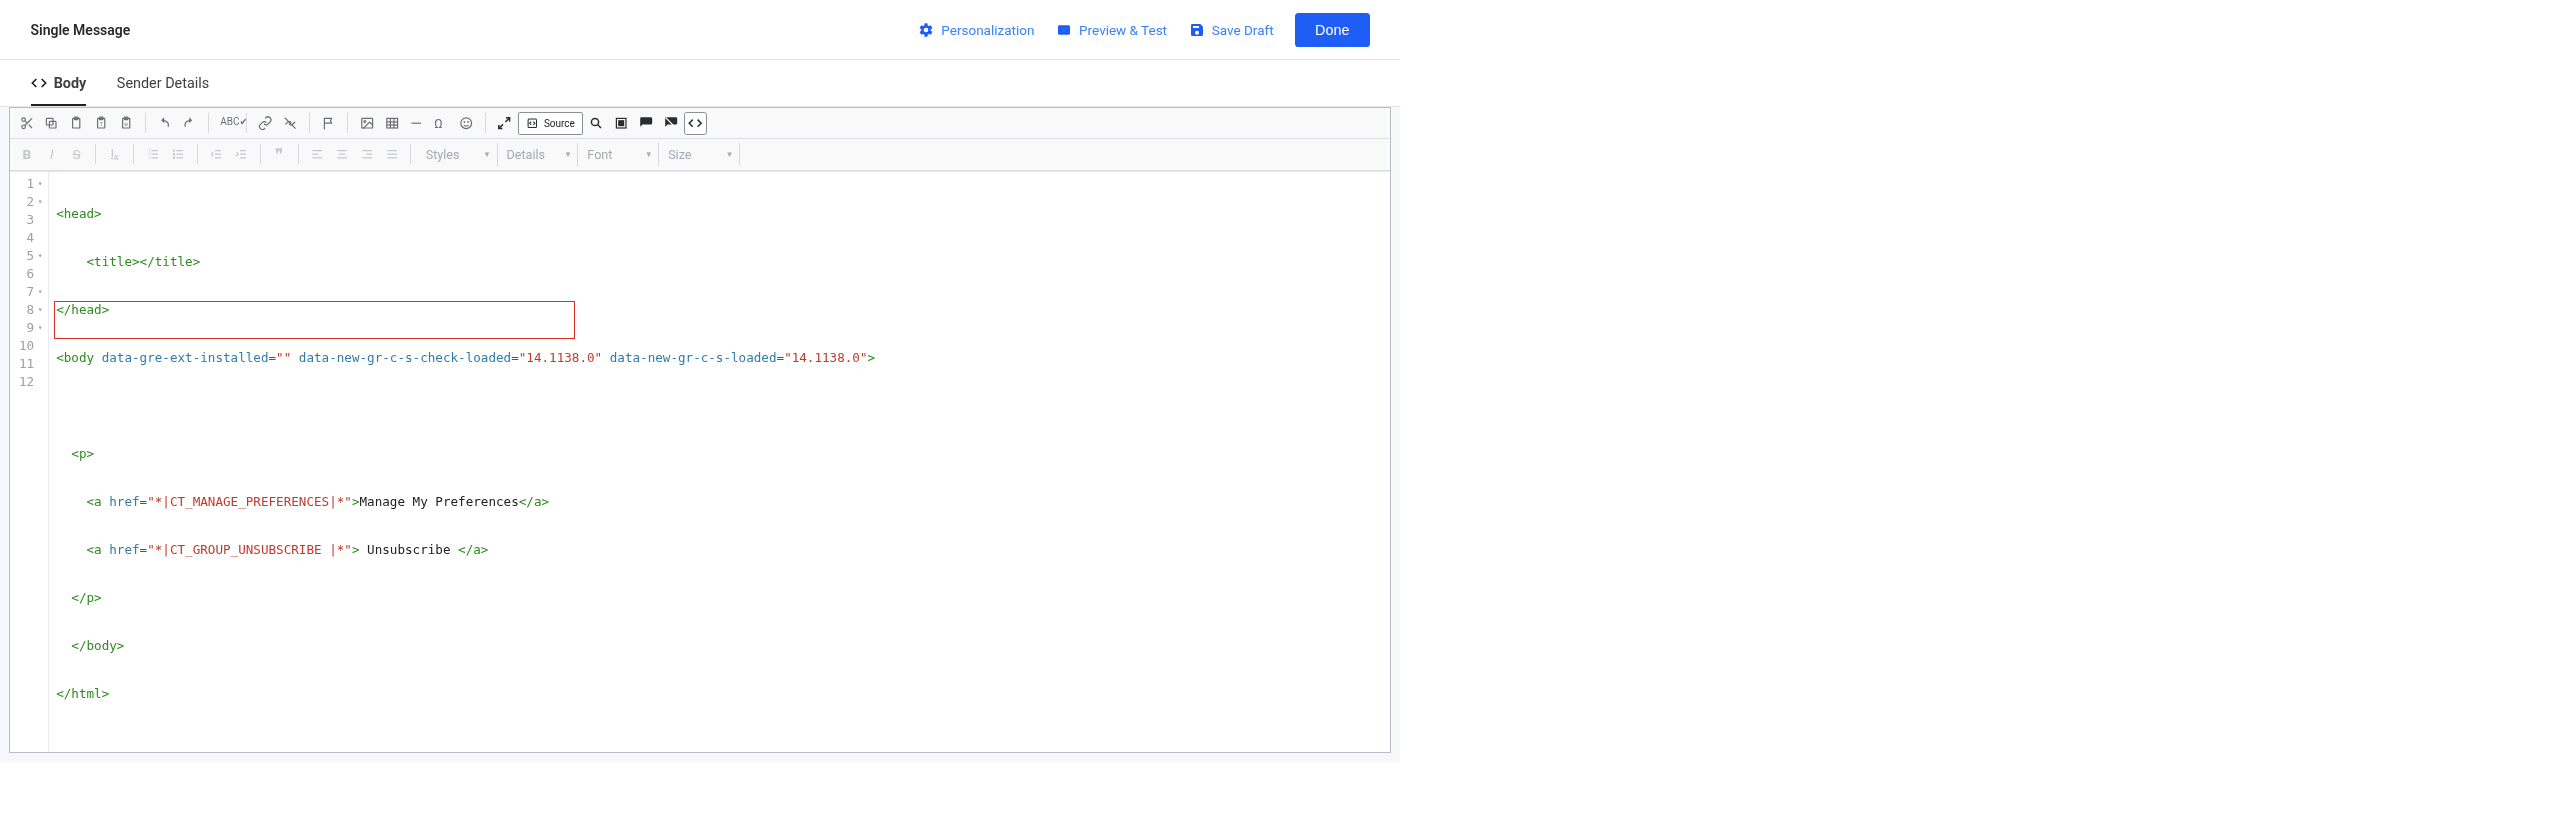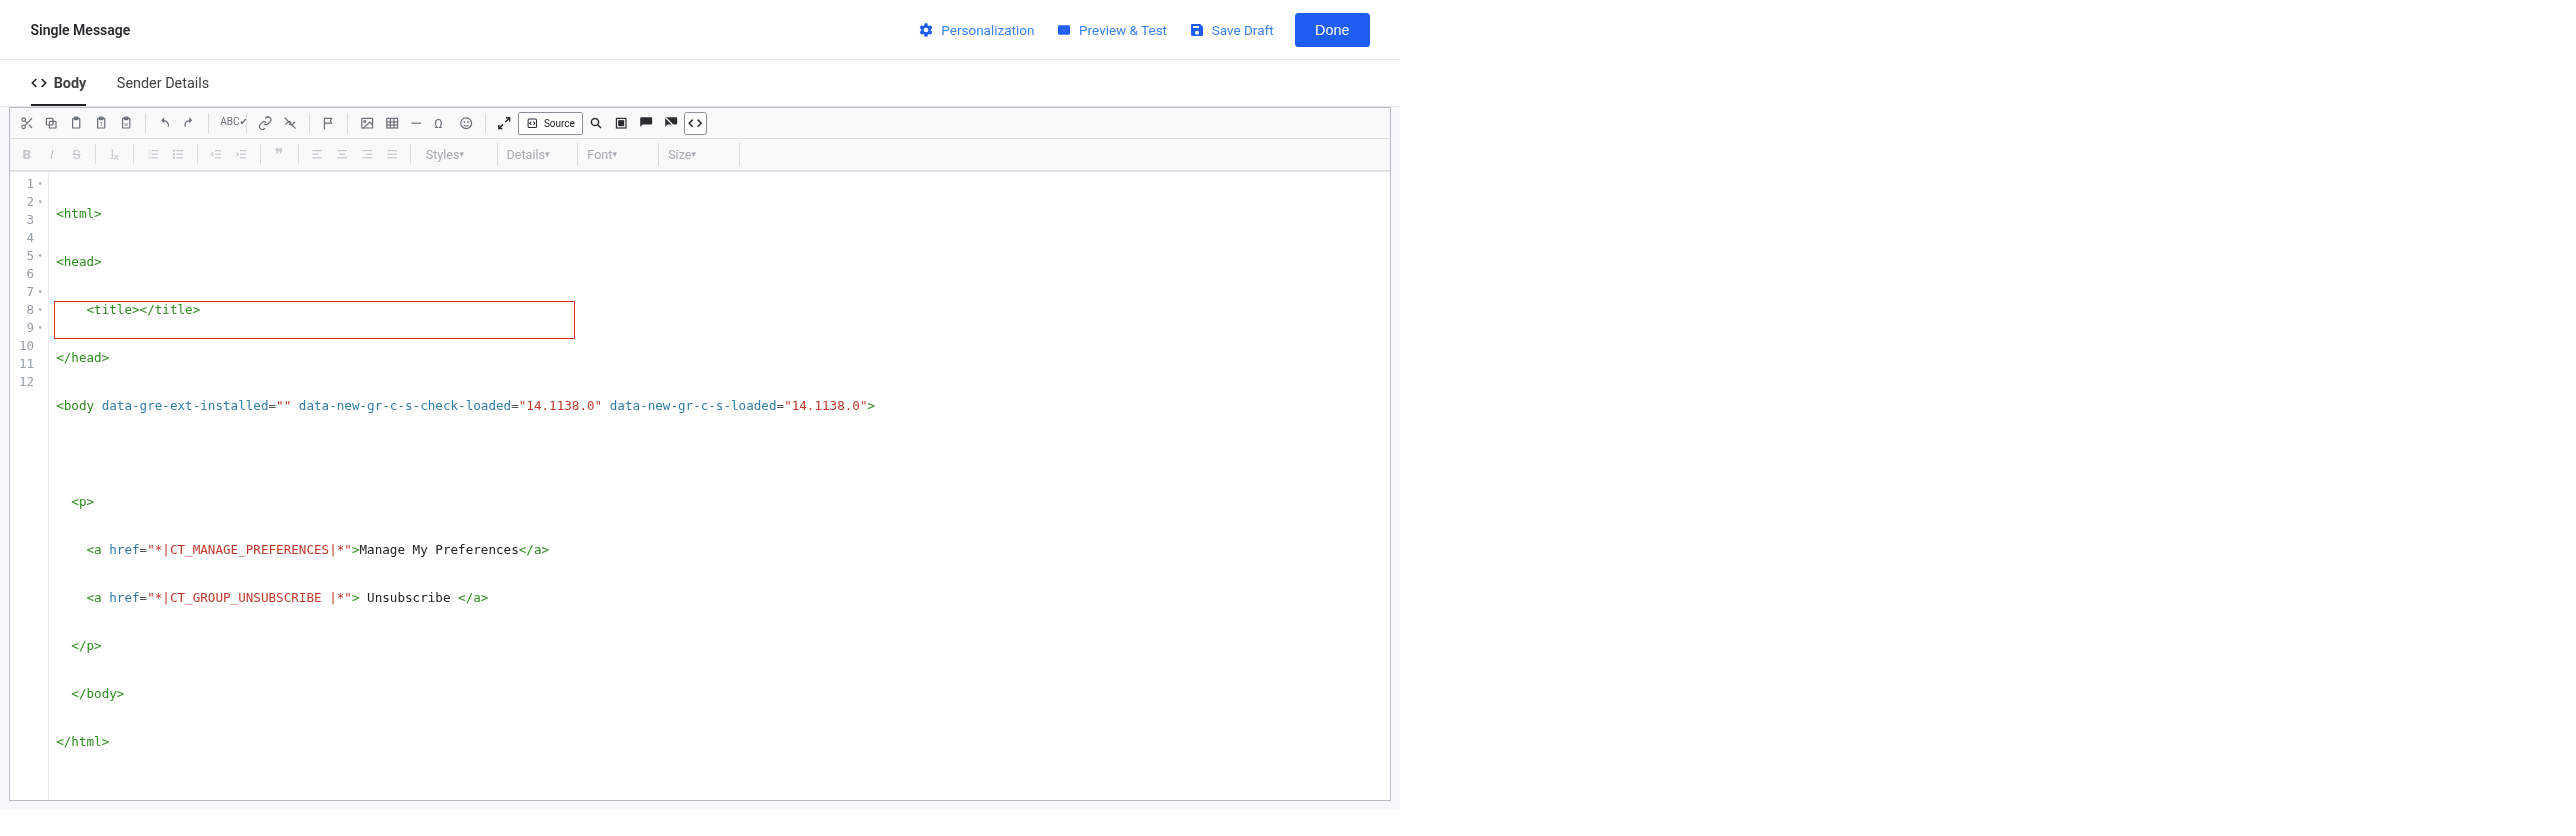--- a/index.html
+++ b/index.html
@@ -50,21 +50,21 @@
   }
   .tb-btn svg, .tb-btn span.glyph { width: 14.4px; height: 14.4px; }
   .tb-btn.dark { color: #2a2c30; }
   .tb-sep { width: 0.9px; height: 20px; background: #d7dae1; margin: 0 5.4px; }
   .tb-boxbtn {
     display: inline-flex; align-items: center; gap: 5.4px;
     border: 0.9px solid #8b8f98; background: #fff; padding: 2.7px 7.2px; height: 23px;
     font-size: 10px; cursor: pointer; border-radius: 1.8px;
   }
   .tb-dropdown {
-    display: inline-flex; align-items: center; 
+    display: inline-flex; align-items: center; justify-content: space-between;
     min-width: 79px; height: 23px; padding: 0 7.2px; color: #a6a9b1;
     border-right: 0.9px solid #d7dae1; font-size: 12.6px; cursor: pointer;
   }
   .tb-dropdown .caret { font-size: 9px; color: #a6a9b1; }
   .toolbar-row.second .tb-btn { color: #c3c6cd; }
   .code-area { display: flex; background: #fff; border-top: 0.9px solid #e2e5ea; font-family: "Menlo","Consolas",monospace; font-size: 12.6px; }
   .gutter {
     background: #fff; color: #9aa0a8; text-align: right; padding: 3.6px 5.4px 3.6px 9px;
     user-select: none; border-right: 0.9px solid #e8eaef; min-width: 38px;
   }
@@ -432,21 +432,20 @@
           <div class="gline">
               <span>11</span>
               <span class="fold">&nbsp;</span>
             </div>
           <div class="gline">
               <span>12</span>
               <span class="fold">&nbsp;</span>
             </div>
         </div>
         <div class="code">
-          <div class="line"><span class="tok-tag">&lt;html&gt;</span></div>
           <div class="line"><span class="tok-tag">&lt;head&gt;</span></div>
           <div class="line"><span>    </span><span class="tok-tag">&lt;title&gt;</span><span class="tok-tag">&lt;/title&gt;</span></div>
           <div class="line"><span class="tok-tag">&lt;/head&gt;</span></div>
           <div class="line"><span class="tok-tag">&lt;body</span><span class="tok-attr"> data-gre-ext-installed</span><span class="tok-op">=</span><span class="tok-str">""</span><span class="tok-attr"> data-new-gr-c-s-check-loaded</span><span class="tok-op">=</span><span class="tok-str">"14.1138.0"</span><span class="tok-attr"> data-new-gr-c-s-loaded</span><span class="tok-op">=</span><span class="tok-str">"14.1138.0"</span><span class="tok-tag">&gt;</span></div>
           <div class="line"><span></span></div>
           <div class="line"><span>  </span><span class="tok-tag">&lt;p&gt;</span></div>
           <div class="line"><span>    </span><span class="tok-tag">&lt;a</span><span class="tok-attr"> href</span><span class="tok-op">=</span><span class="tok-str">"*|CT_MANAGE_PREFERENCES|*"</span><span class="tok-tag">&gt;</span><span class="tok-text">Manage My Preferences</span><span class="tok-tag">&lt;/a&gt;</span></div>
           <div class="line"><span>    </span><span class="tok-tag">&lt;a</span><span class="tok-attr"> href</span><span class="tok-op">=</span><span class="tok-str">"*|CT_GROUP_UNSUBSCRIBE |*"</span><span class="tok-tag">&gt;</span><span class="tok-text"> Unsubscribe </span><span class="tok-tag">&lt;/a&gt;</span></div>
           <div class="line"><span>  </span><span class="tok-tag">&lt;/p&gt;</span></div>
           <div class="line"><span>  </span><span class="tok-tag">&lt;/body&gt;</span></div>

